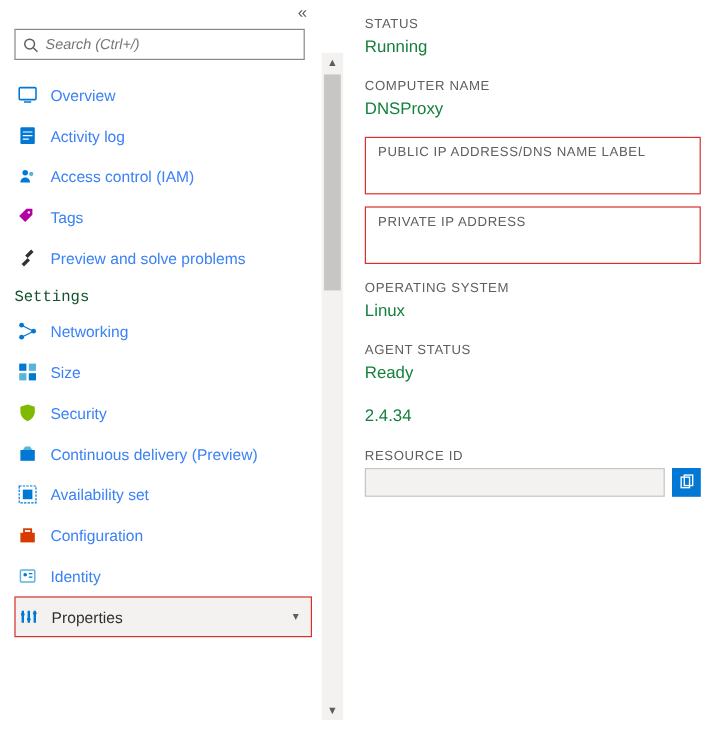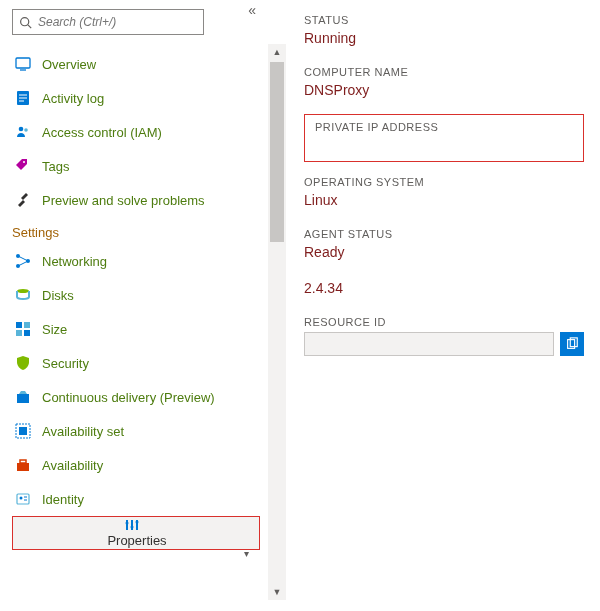--- a/index.html
+++ b/index.html
@@ -21,67 +21,67 @@
     position: relative;
   }
   .collapse {
     position: absolute;
     top: 2px; right: 12px;
     font-size: 14px;
     color: #605e5c;
     cursor: pointer;
   }
   .search-wrap {
-    width: 192px;
+    width: 242px;
     border: 1px solid #8a8886;
     height: 26px;
     display: flex;
     align-items: center;
     padding: 0 6px;
-    margin-top: 3px;
+    margin-top: 18px;
     margin-bottom: 12px;
     background: #fff;
   }
   .search-wrap svg { flex-shrink: 0; margin-right: 6px; }
   .search-wrap input {
     border: none; outline: none;
     font-size: 12px;
     font-style: italic;
     color: #605e5c;
     width: 100%;
     background: transparent;
   }
   .nav-list { list-style: none; }
   .nav-item {
     display: flex;
     align-items: center;
     height: 34px;
     padding-left: 2px;
     cursor: pointer;
     font-size: 13px;
-    color: #4d7c0f;
+    color: #3b82f6;
   }
   .nav-item .ic {
     width: 18px; height: 18px;
     margin-right: 10px;
     display: inline-flex;
     align-items: center;
     justify-content: center;
   }
   .section-header {
     font-size: 13px;
-    color: #a16207;
+    color: #14532d;
     margin: 8px 0 4px 0;
     font-weight: 400;
+    font-family: Liberation Mono, monospace;
   }
   .nav-item.selected {
     border: 1.5px solid #d9302c;
     background: #f3f2f1;
     color: #323130;
-    flex-direction: column;
   }
   .nav-item .chev {
     margin-left: auto;
     margin-right: 10px;
     color: #605e5c;
     font-size: 10px;
   }
   .scroll-col {
     width: 18px;
     flex-shrink: 0;
@@ -110,21 +110,21 @@
   .field { margin-bottom: 20px; }
   .field-label {
     font-size: 11px;
     letter-spacing: 0.5px;
     color: #605e5c;
     text-transform: uppercase;
     margin-bottom: 4px;
   }
   .field-value {
     font-size: 14px;
-    color: #7f1d1d;
+    color: #15803d;
   }
   .boxed {
     border: 1.5px solid #d9302c;
     min-height: 48px;
     padding: 6px 10px;
     margin-bottom: 14px;
     margin-top: -4px;
   }
   .boxed .field-label { margin-bottom: 6px; }
   .resource-row {
@@ -226,29 +226,20 @@
               <circle cx="3" cy="13" r="2" fill="#0078d4"></circle>
               <line x1="3" y1="3" x2="13" y2="8" stroke="#0078d4"></line>
               <line x1="3" y1="13" x2="13" y2="8" stroke="#0078d4"></line>
             </svg>
           </span>
         <span>Networking</span>
       </li>
       <li class="nav-item">
         <span class="ic">
             <svg width="16" height="16" viewBox="0 0 16 16">
-              <ellipse cx="8" cy="4" rx="6" ry="2" fill="#7fba00"></ellipse>
-              <path d="M2 4v6c0 1 3 2 6 2s6-1 6-2V4" fill="none" stroke="#59b4d9" stroke-width="2"></path>
-            </svg>
-          </span>
-        <span>Disks</span>
-      </li>
-      <li class="nav-item">
-        <span class="ic">
-            <svg width="16" height="16" viewBox="0 0 16 16">
               <rect x="1" y="1" width="6" height="6" fill="#0078d4"></rect>
               <rect x="9" y="1" width="6" height="6" fill="#59b4d9"></rect>
               <rect x="1" y="9" width="6" height="6" fill="#59b4d9"></rect>
               <rect x="9" y="9" width="6" height="6" fill="#0078d4"></rect>
             </svg>
           </span>
         <span>Size</span>
       </li>
       <li class="nav-item">
         <span class="ic">
@@ -276,21 +267,21 @@
           </span>
         <span>Availability set</span>
       </li>
       <li class="nav-item">
         <span class="ic">
             <svg width="16" height="16" viewBox="0 0 16 16">
               <rect x="2" y="6" width="12" height="8" fill="#d83b01"></rect>
               <rect x="5" y="3" width="6" height="3" fill="none" stroke="#d83b01" stroke-width="1.5"></rect>
             </svg>
           </span>
-        <span>Availability</span>
+        <span>Configuration</span>
       </li>
       <li class="nav-item">
         <span class="ic">
             <svg width="16" height="16" viewBox="0 0 16 16">
               <rect x="2" y="3" width="12" height="10" rx="1" fill="none" stroke="#59b4d9" stroke-width="1.2"></rect>
               <circle cx="6" cy="7" r="1.5" fill="#0078d4"></circle>
               <line x1="9" y1="6" x2="12" y2="6" stroke="#0078d4"></line>
               <line x1="9" y1="9" x2="12" y2="9" stroke="#0078d4"></line>
             </svg>
           </span>
@@ -322,20 +313,24 @@
   <div class="details">
     <div class="field">
       <div class="field-label">STATUS</div>
       <div class="field-value">Running</div>
     </div>
     <div class="field">
       <div class="field-label">COMPUTER NAME</div>
       <div class="field-value">DNSProxy</div>
     </div>
 
+    <div class="boxed">
+      <div class="field-label">PUBLIC IP ADDRESS/DNS NAME LABEL</div>
+      <div class="field-value"></div>
+    </div>
     <div class="boxed">
       <div class="field-label">PRIVATE IP ADDRESS</div>
       <div class="field-value"></div>
     </div>
 
     <div class="field">
       <div class="field-label">OPERATING SYSTEM</div>
       <div class="field-value">Linux</div>
     </div>
     <div class="field">

